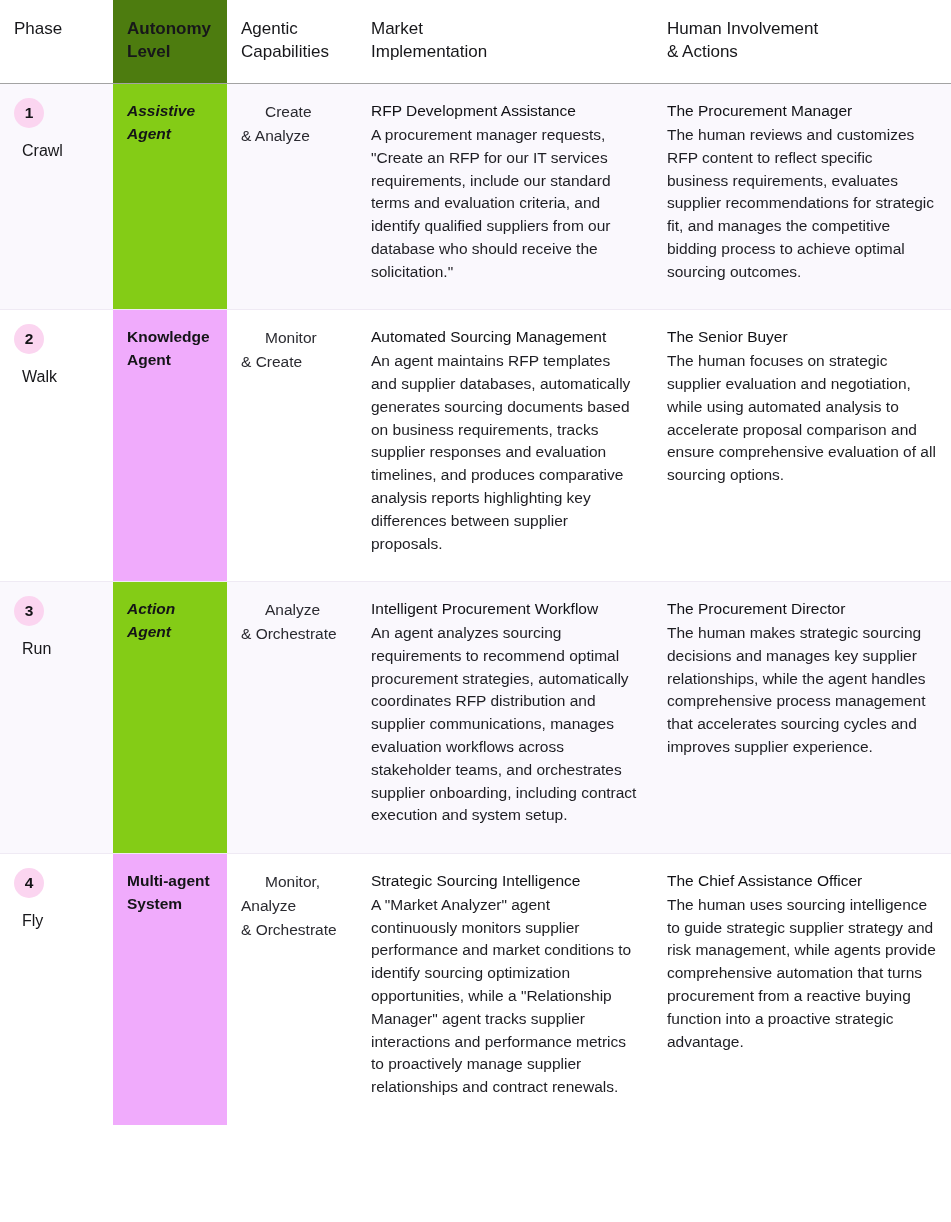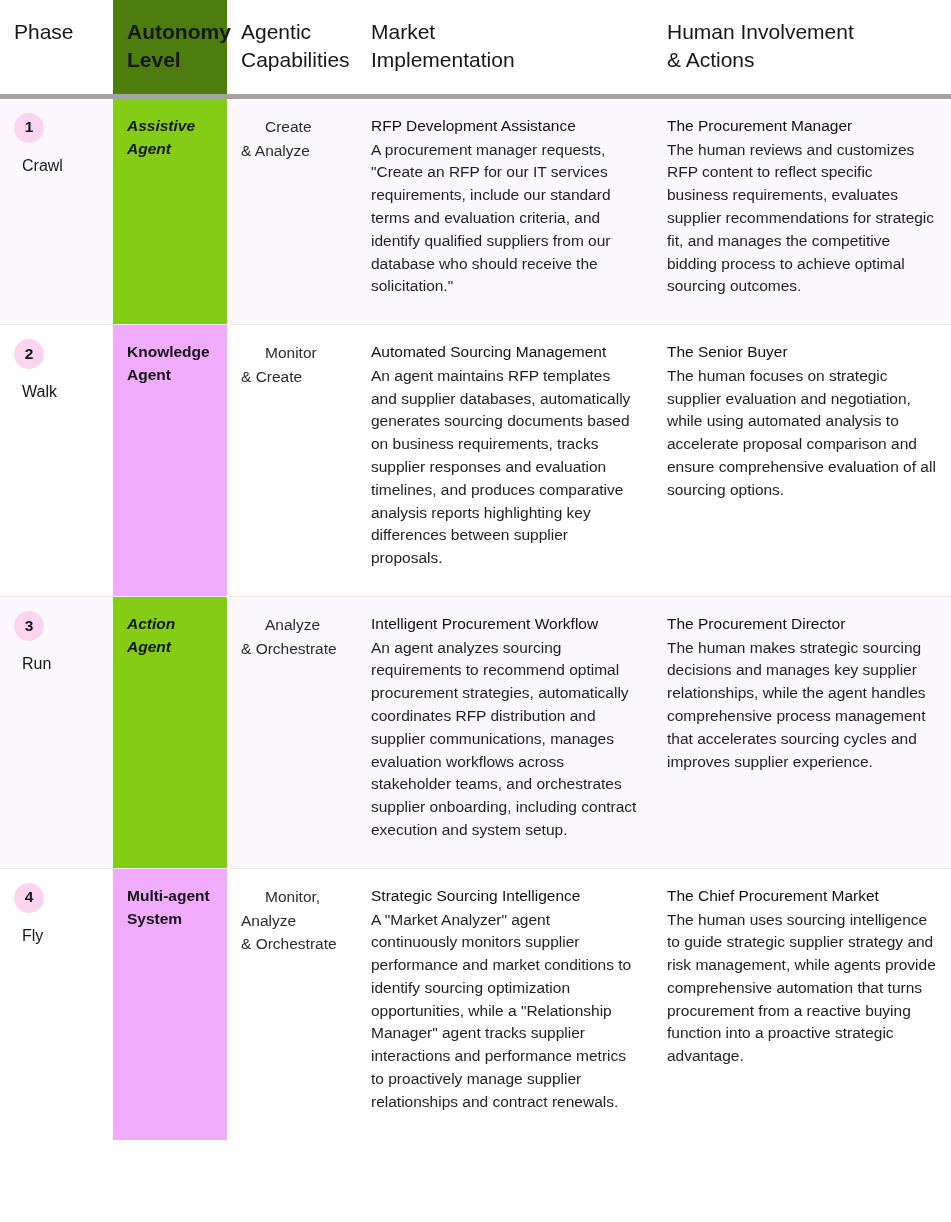--- a/index.html
+++ b/index.html
@@ -36,26 +36,26 @@
   col.c-level   { width: 114px; }
   col.c-cap     { width: 130px; }
   col.c-example { width: 296px; }
   col.c-human   { width: 298px; }
 
   
   thead th {
     vertical-align: top;
     text-align: left;
     padding: 18px 14px 20px 14px;
-    font-size: 21px;
+    font-size: 17px;
     line-height: 1.33;
     font-weight: 400;
     color: #17171a;
     background: #ffffff;
-    border-bottom: 5px solid #a3a3a3;
+    border-bottom: 1px solid #a3a3a3;
   }
   thead th.level-head {
     background: #4d7c0f;
     font-weight: 700;
   }
   .head-line { display: block; white-space: pre-line; }
 
   
   tbody td {
     vertical-align: top;
@@ -245,20 +245,20 @@
         <td class="cap-cell">
           <span class="cap-text">Monitor,
 Analyze
 &amp; Orchestrate</span>
         </td>
         <td>
           <span class="cell-title">Strategic Sourcing Intelligence</span>
           <span class="cell-body">A "Market Analyzer" agent continuously monitors supplier performance and market conditions to identify sourcing optimization opportunities, while a "Relationship Manager" agent tracks supplier interactions and performance metrics to proactively manage supplier relationships and contract renewals.</span>
         </td>
         <td>
-          <span class="cell-title">The Chief Procurement Market</span>
+          <span class="cell-title">The Chief Assistance Officer</span>
           <span class="cell-body">The human uses sourcing intelligence to guide strategic supplier strategy and risk management, while agents provide comprehensive automation that turns procurement from a reactive buying function into a proactive strategic advantage.</span>
         </td>
       </tr>
 
     </tbody>
   </table>
 </div>
 
 </body></html>

